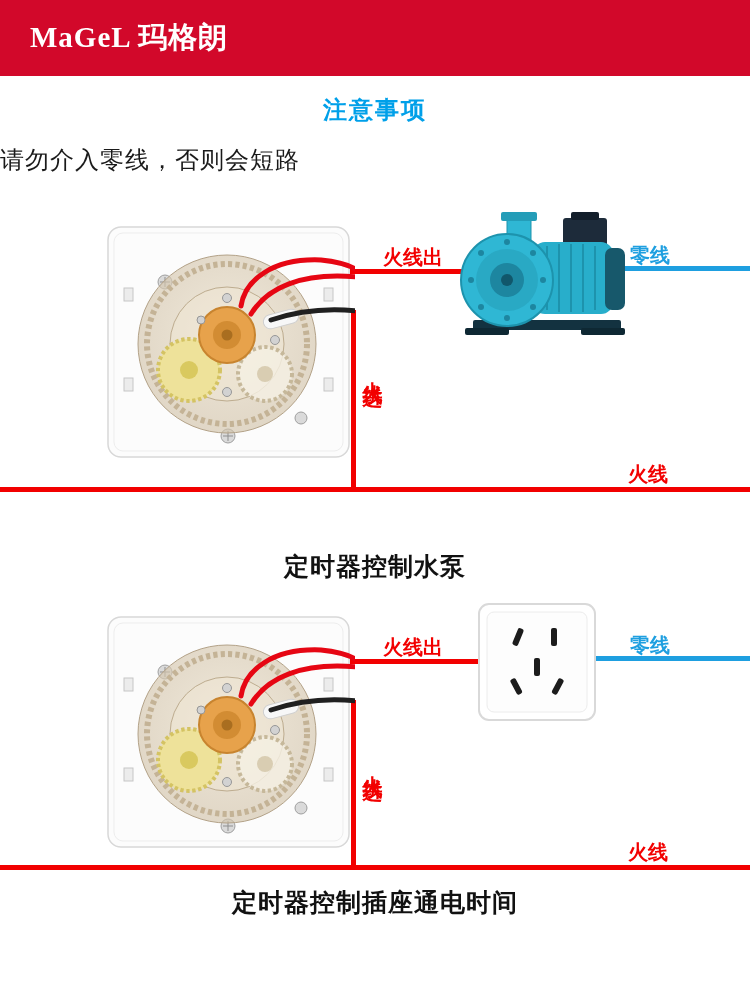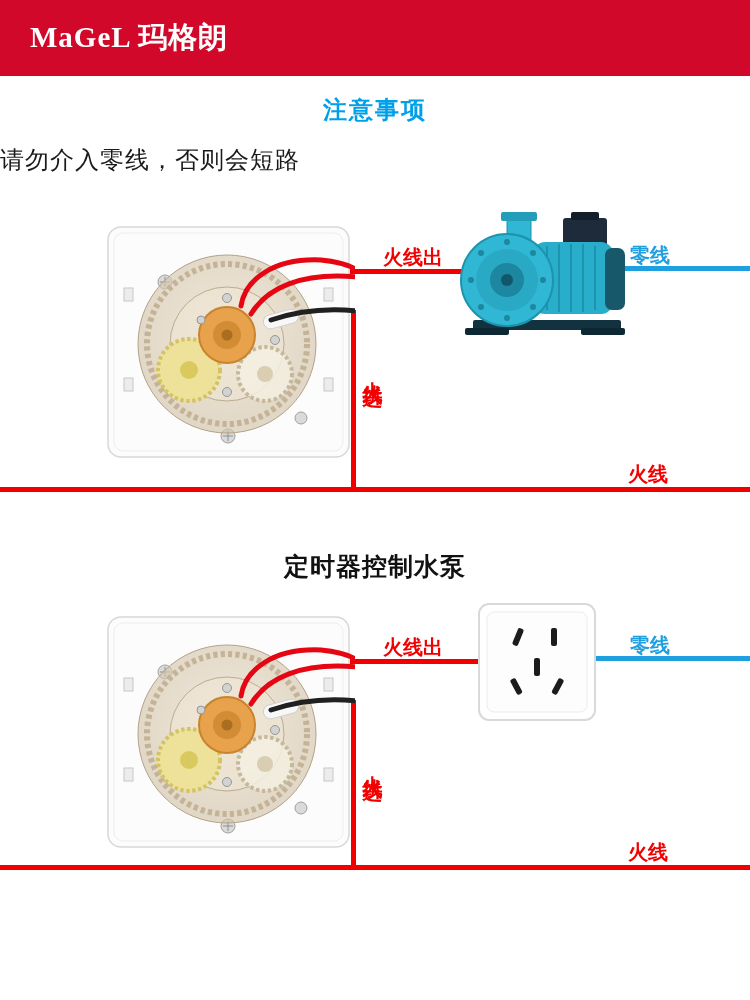--- a/index.html
+++ b/index.html
@@ -221,14 +221,15 @@
       <g fill="#1c1c1c">
         <rect x="38" y="26" width="6" height="18" rx="2" transform="rotate(22 41 35)"></rect>
         <rect x="74" y="26" width="6" height="18" rx="2"></rect>
         <rect x="57" y="56" width="6" height="18" rx="2"></rect>
         <rect x="36" y="76" width="6" height="17" rx="2" transform="rotate(-28 39 84)"></rect>
         <rect x="78" y="76" width="6" height="17" rx="2" transform="rotate(28 81 84)"></rect>
       </g>
     </svg>
   </div>
 
+  <div class="caption" style="top:886px;">定时器控制插座通电时间</div>
 
 </div>
 
 </body></html>

